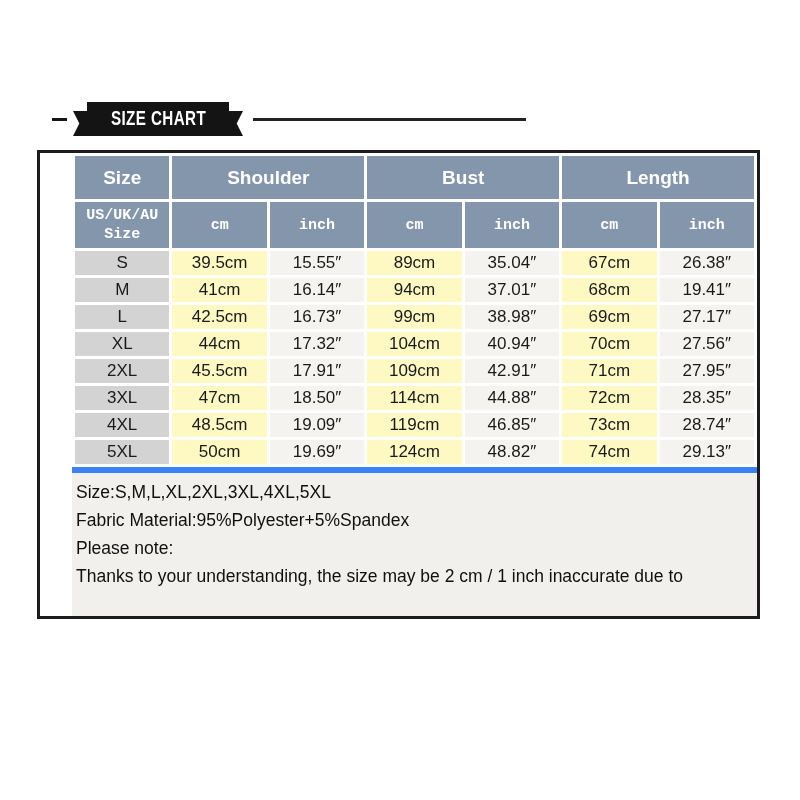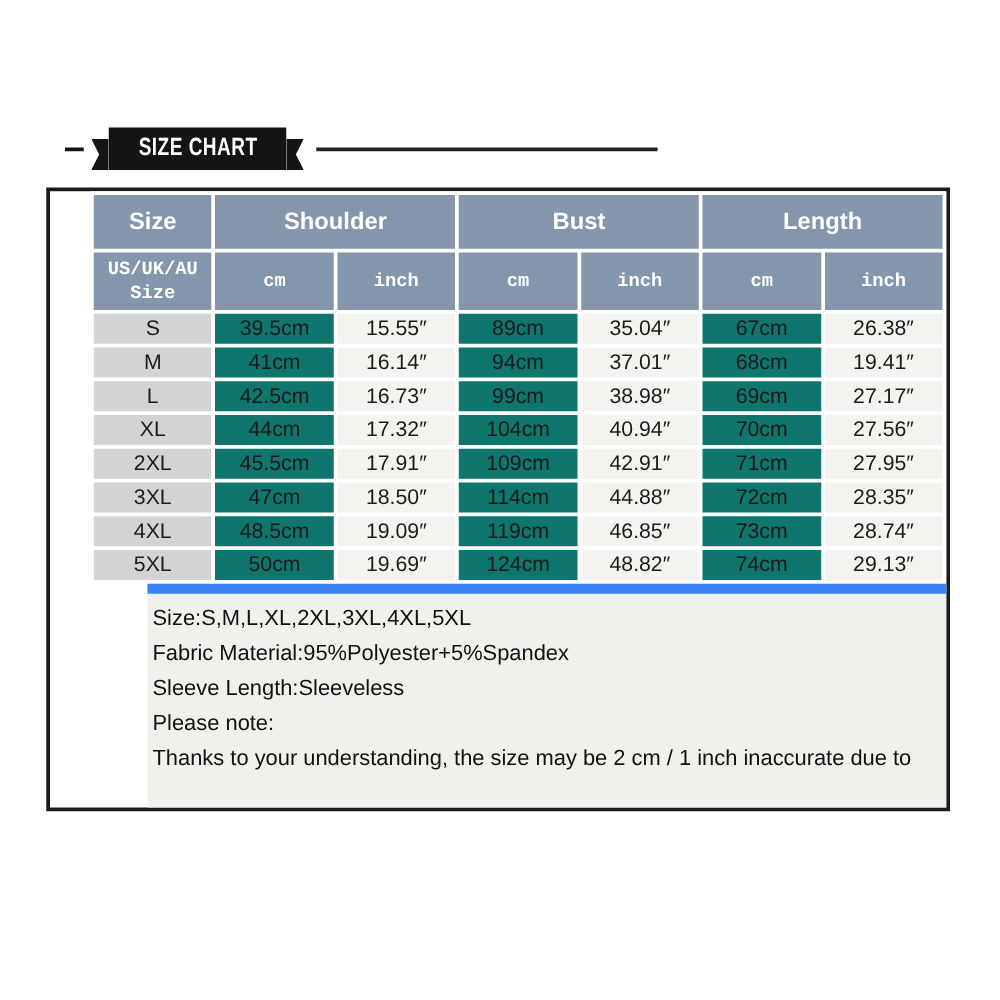--- a/index.html
+++ b/index.html
@@ -44,28 +44,27 @@
     background:#8496ac;color:#ffffff;font-weight:bold;font-size:19px;
     height:43px;font-family:"Liberation Sans",sans-serif;
   }
   .h2{
     background:#8496ac;color:#ffffff;font-weight:bold;font-size:15px;
     height:46px;font-family:"Liberation Mono","DejaVu Sans Mono",monospace;
     line-height:19px;
   }
   td{height:24px;font-size:17px;color:#1a1a1a;}
   .c-size{background:#d3d3d3;}
-  .c-cm{background:#0f766e;}
+  .c-cm{background:#fef9c3;}
   .c-inch{background:#f4f3f0;}
 
   
   .note{
-    border-top:8px solid #3b82f6;background:#f1f0ed;
+    border-top:6px solid #3b82f6;background:#f1f0ed;
     padding:5px 6px 26px 4px;
-    margin-left:46px;
   }
   .note p{
     margin:0;font-size:17.5px;line-height:28px;color:#101010;
     white-space:nowrap;
   }
 </style>
 </head>
 <body>
 
 <div class="banner-row">
@@ -180,17 +179,16 @@
         <td class="c-inch">48.82″</td>
         <td class="c-cm">74cm</td>
         <td class="c-inch">29.13″</td>
       </tr>
     </tbody>
   </table>
 
   <div class="note">
     <p>Size:S,M,L,XL,2XL,3XL,4XL,5XL</p>
     <p>Fabric Material:95%Polyester+5%Spandex</p>
-    <p>Sleeve Length:Sleeveless</p>
     <p>Please note:</p>
     <p>Thanks to your understanding, the size may be 2 cm / 1 inch inaccurate due to</p>
   </div>
 </div>
 
 </body></html>

